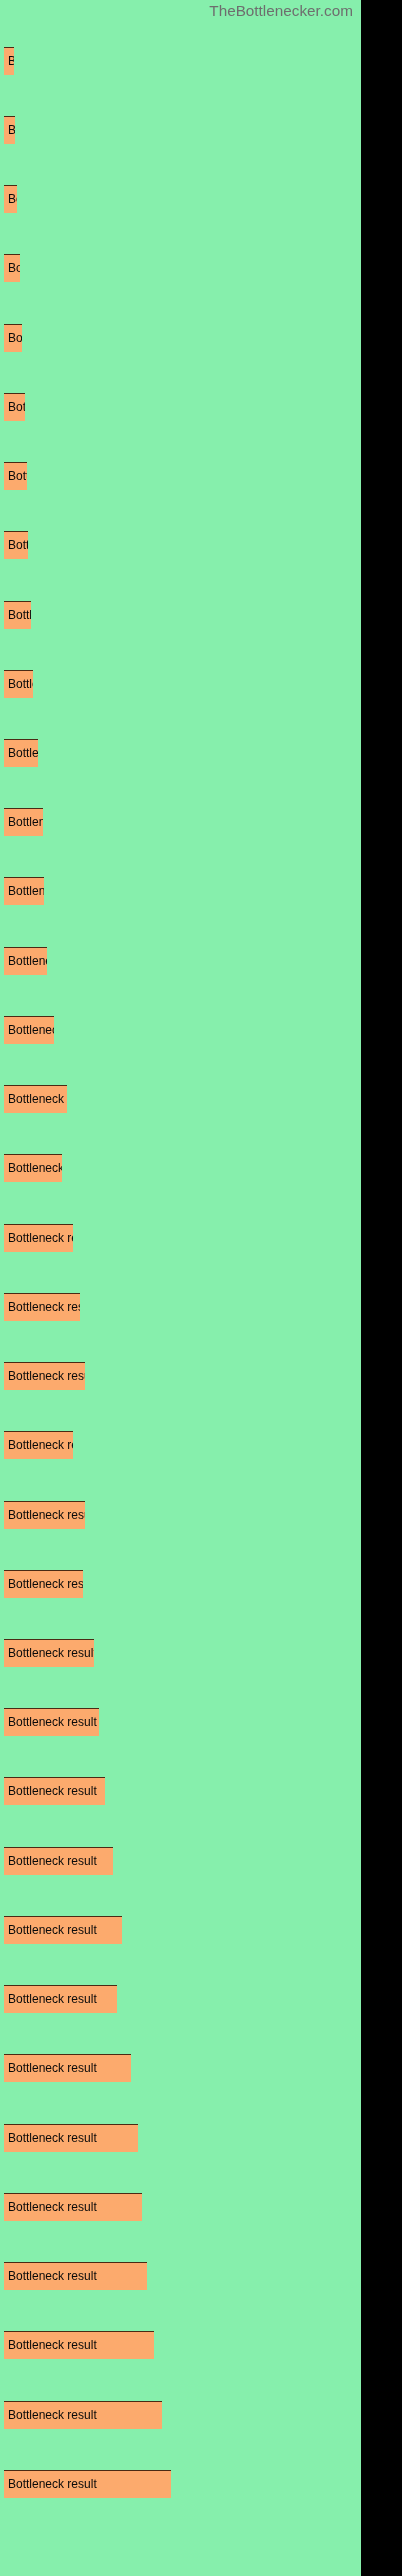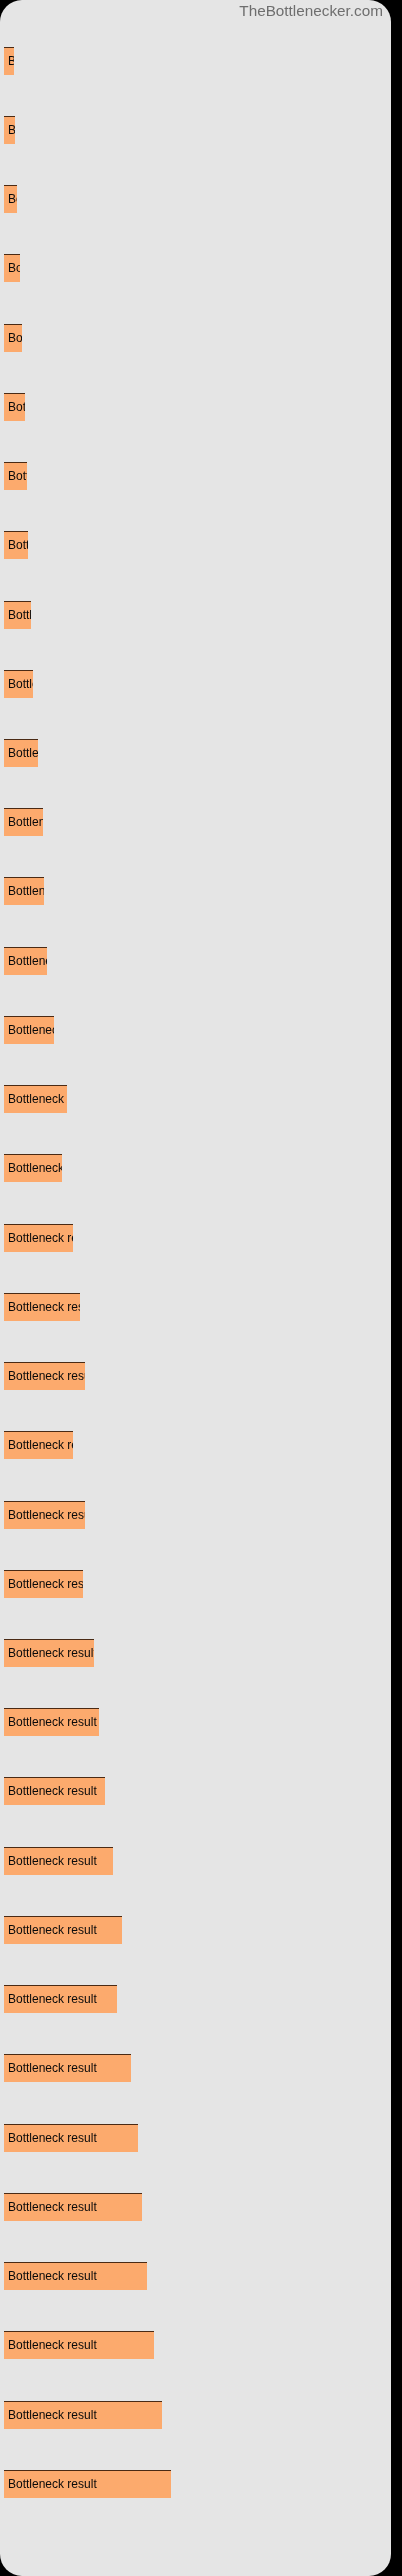--- a/index.html
+++ b/index.html
@@ -9,24 +9,23 @@
   }
   body {
     width: 403px;
     height: 2576px;
     position: relative;
     overflow: hidden;
     font-family: "Liberation Sans", sans-serif;
   }
   #chart-root {
     position: relative;
-    width: 391px;
+    width: 361px;
     height: 2576px;
-    background: #e5e5e5;
-    border-radius: 22px;
+    background: #86efac;
   }
   #watermark-title {
     position: absolute;
     top: 0px;
     right: 8px;
     font-family: "Liberation Sans", sans-serif;
     font-size: 15.3px;
     line-height: 21px;
     color: #6e6e6e;
     letter-spacing: 0px;

